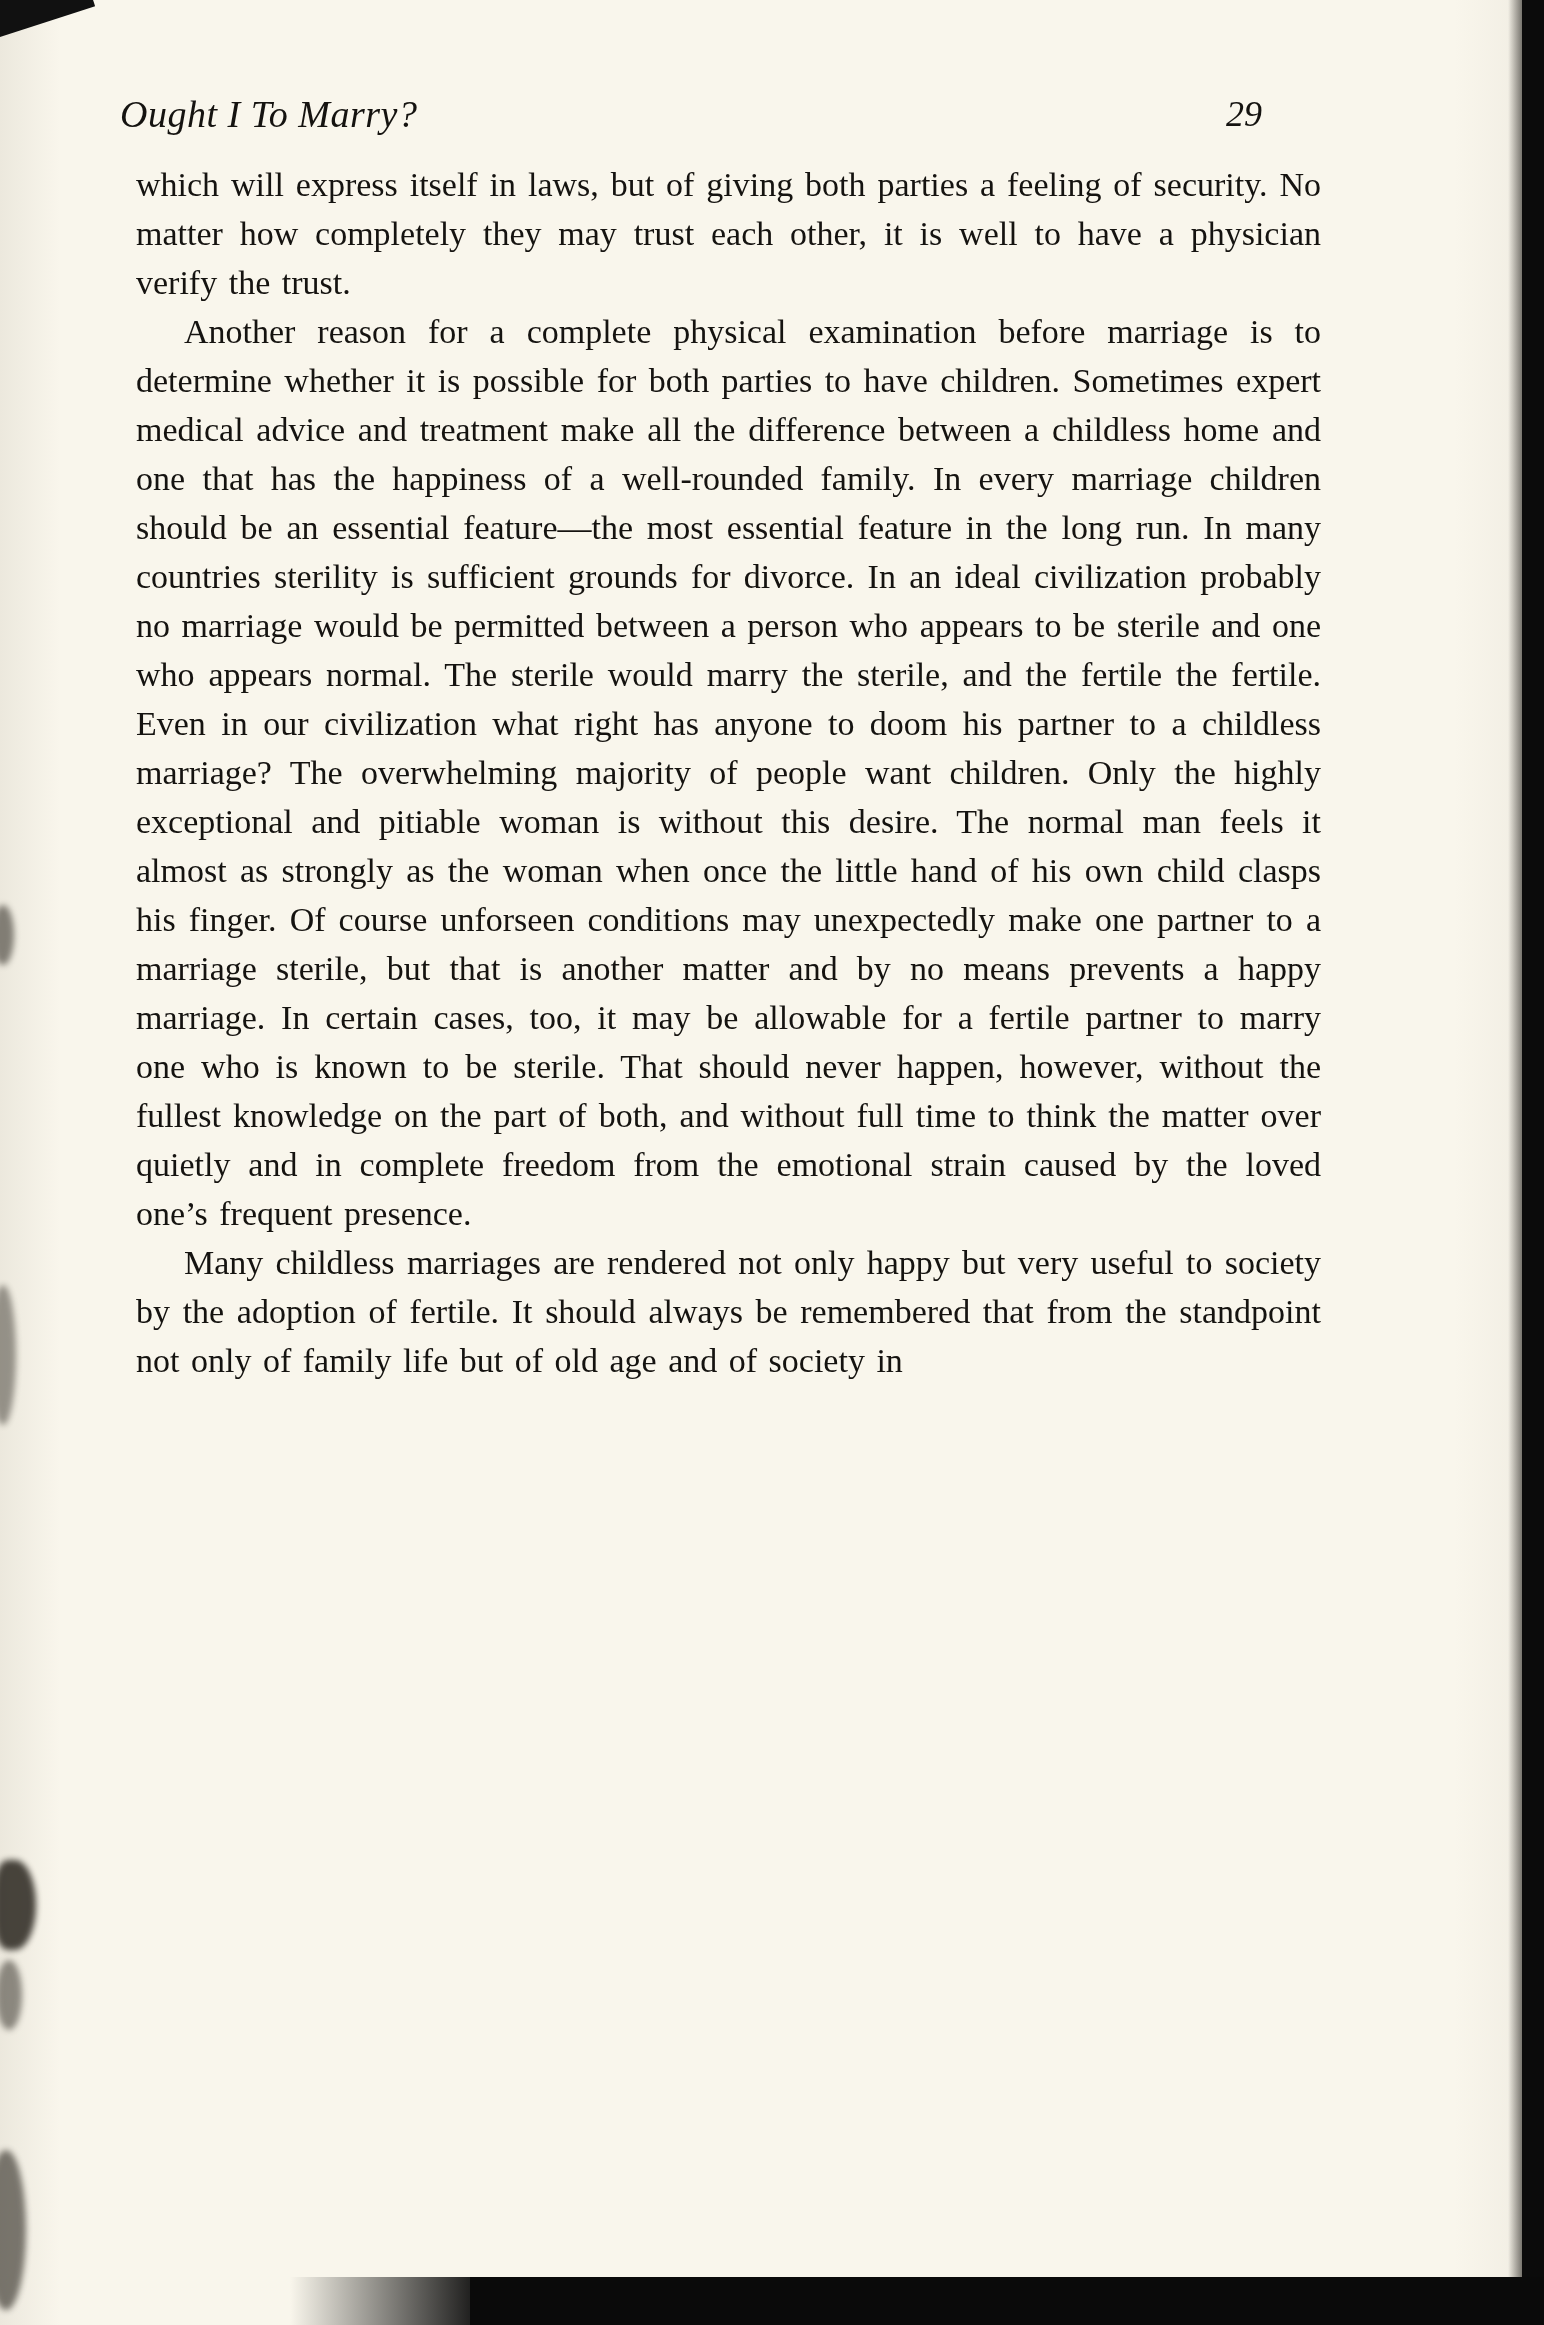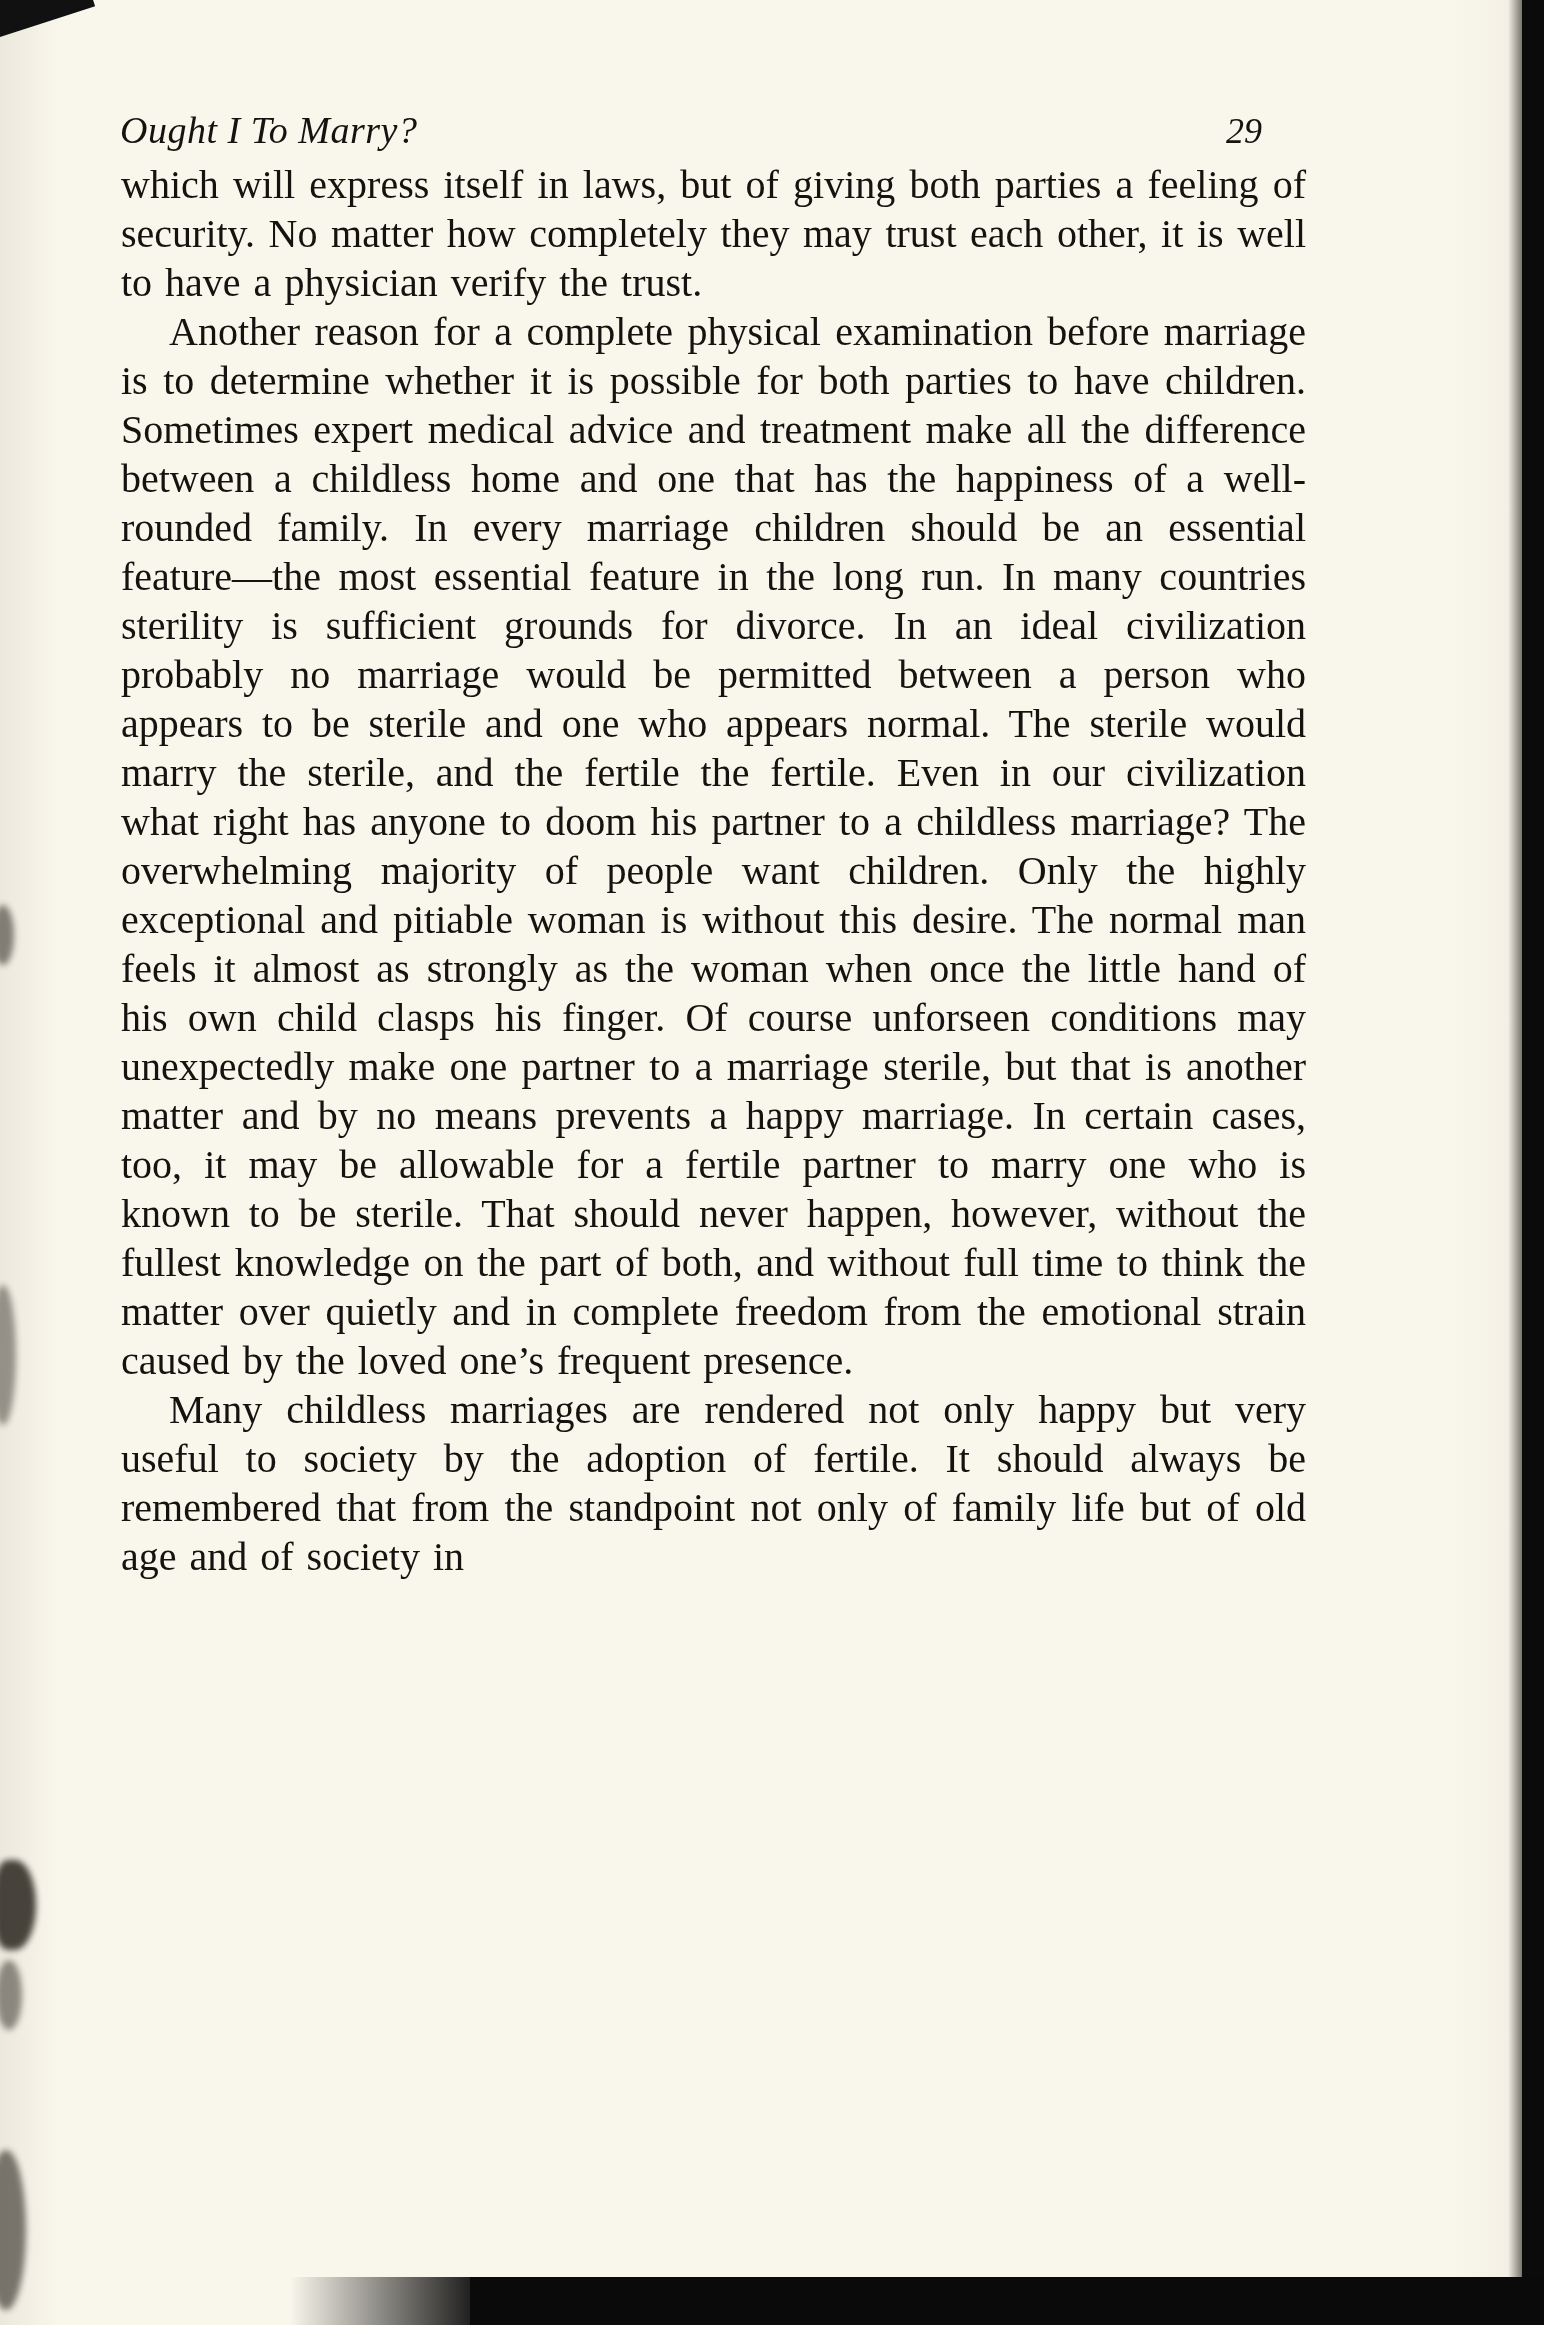--- a/index.html
+++ b/index.html
@@ -24,43 +24,43 @@
     inset: 0;
     background:
       linear-gradient(90deg, rgba(120,110,90,0.10) 0, rgba(0,0,0,0) 60px),
       linear-gradient(270deg, rgba(120,110,90,0.08) 0, rgba(0,0,0,0) 90px);
     pointer-events: none;
   }
 
   .header {
     position: absolute;
     left: 120px;
-    top: 108px;
+    top: 92px;
     width: 1190px;
     display: flex;
     justify-content: space-between;
-    align-items: flex-end;
+    align-items: center;
   }
   .running-title {
     font-style: italic;
     font-size: 38px;
     letter-spacing: 0.5px;
   }
   .page-number {
     font-style: italic;
     font-size: 36px;
     margin-right: 48px;
   }
 
   .body-text {
     position: absolute;
-    left: 121px;
+    left: 136px;
     top: 160px;
     width: 1185px;
-    font-size: 40px;
+    font-size: 34px;
     line-height: 49px;
     text-align: justify;
     word-spacing: 3px;
   }
   .body-text p {
     margin: 0;
     text-indent: 48px;
   }
   .body-text p.no-indent {
     text-indent: 0;

